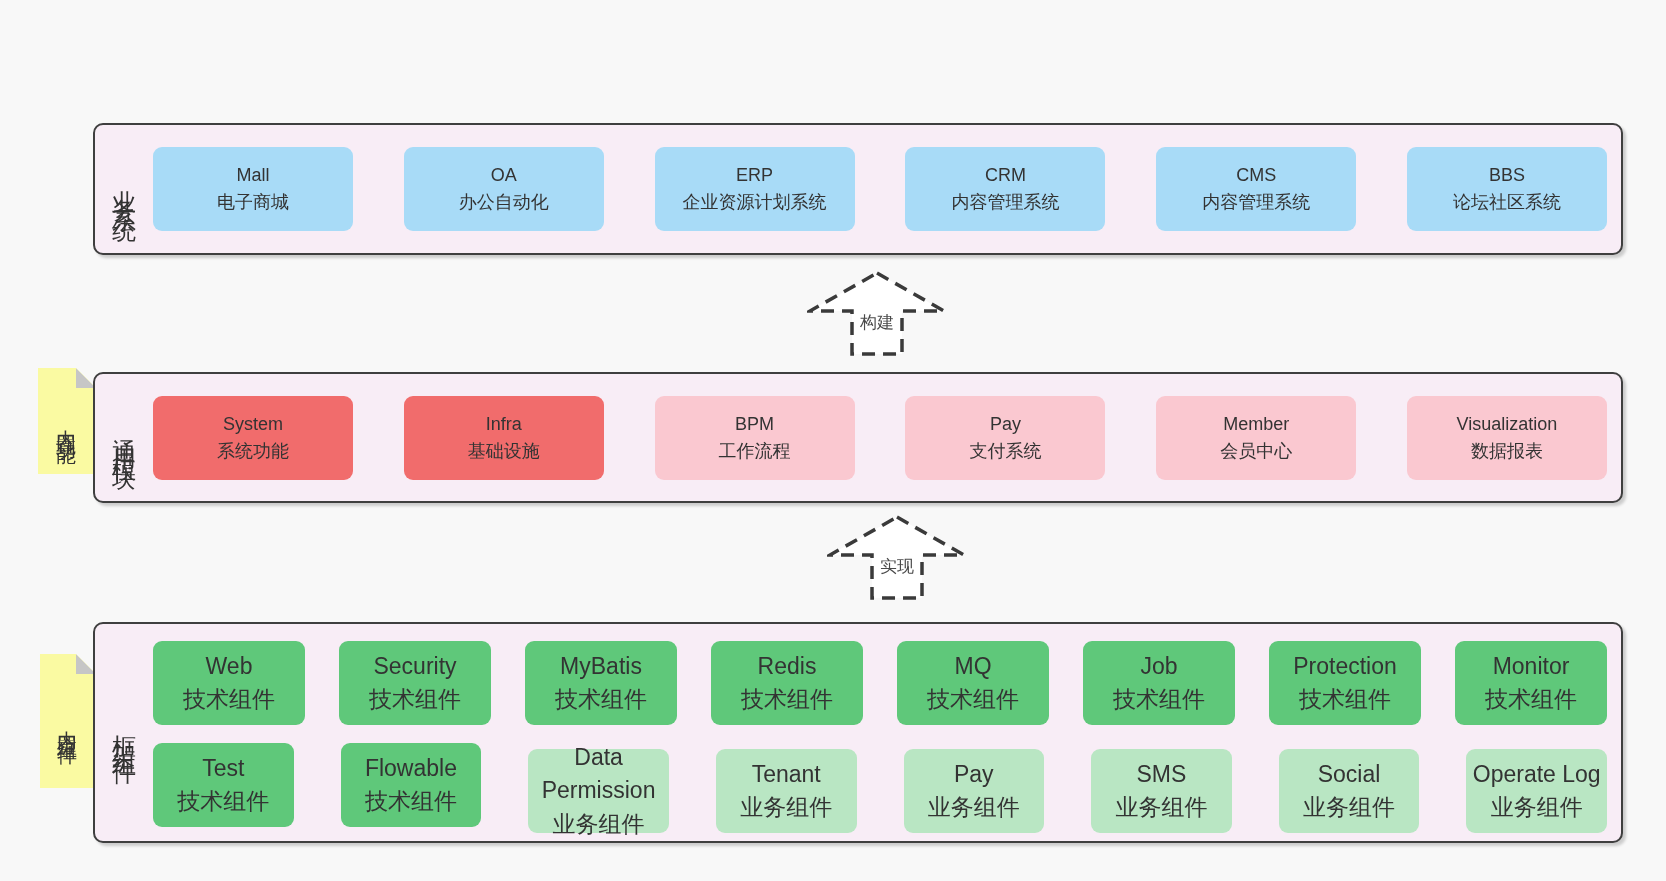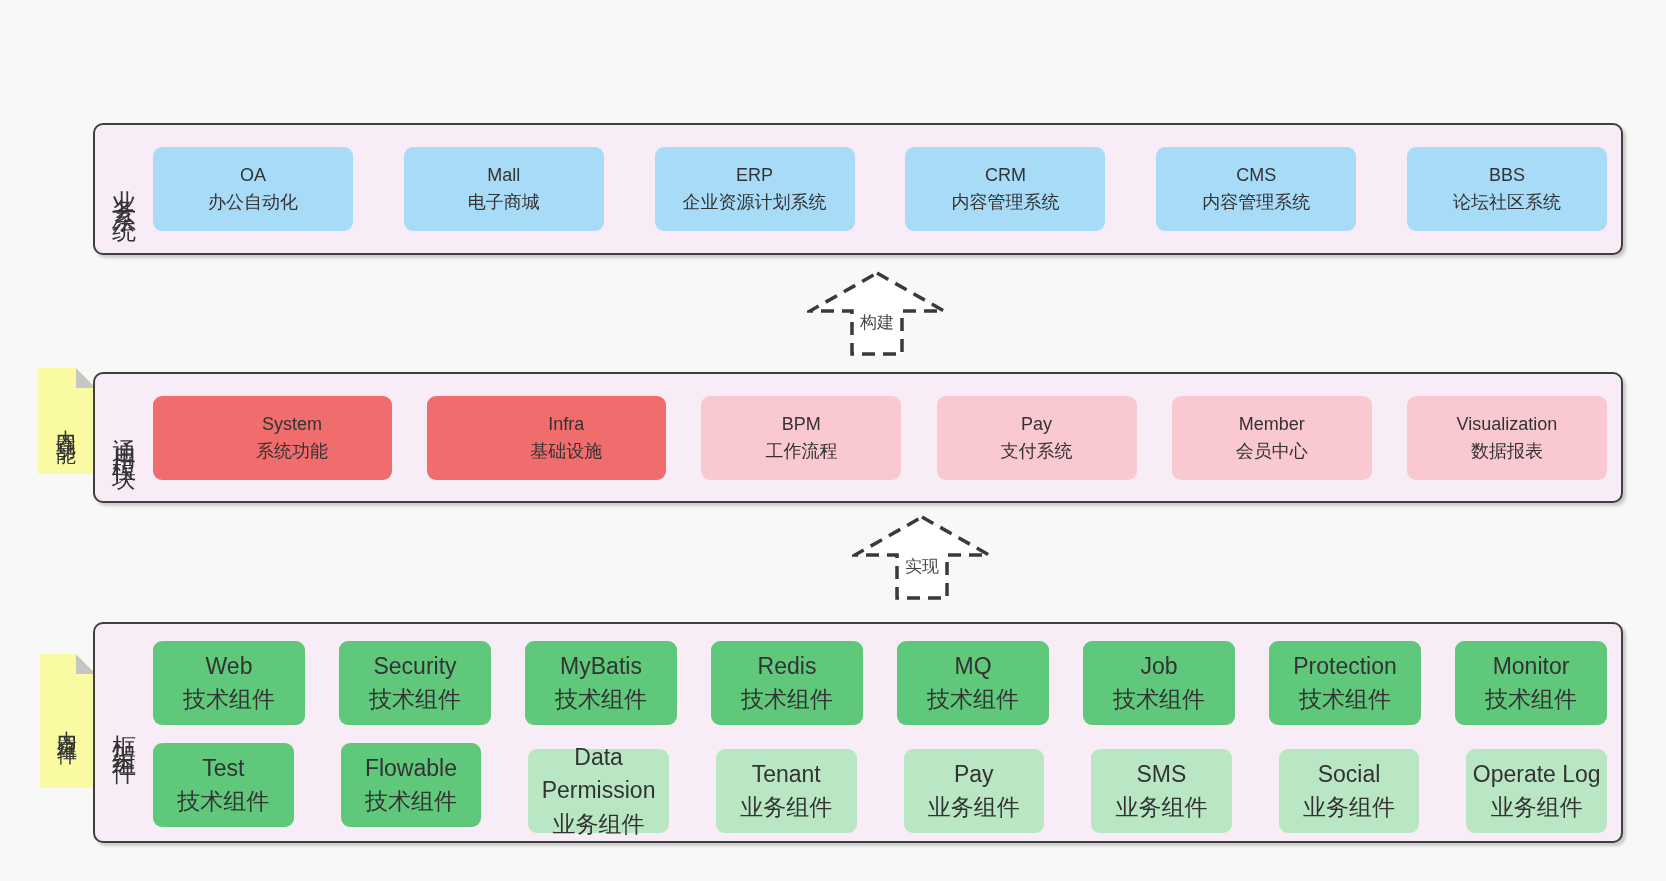--- a/index.html
+++ b/index.html
@@ -15,54 +15,54 @@
   .boxrow{position:absolute;left:58px;right:14px;top:0;height:100%;
           display:flex;align-items:center;justify-content:space-between;}
   .b3row{position:absolute;left:58px;right:14px;display:flex;justify-content:space-between;}
   #row-tech{top:17px;}
   #row-biz{top:119px;gap:47px;}
   .box{display:flex;flex-direction:column;align-items:center;justify-content:center;
        text-align:center;border-radius:9px;font-size:18px;line-height:1.5;color:#333;}
   .box.wide{width:200px;height:84px;}
   .box.small{width:152px;height:84px;font-size:23px;line-height:1.45;}
   .blue{background:#a8dbf7;}
-  .red{background:#f16c6c;padding-left:39px;}
+  .red{background:#f16c6c;}
   .pink{background:#fac8d0;}
   .green{background:#5fc87a;}
   .lightgreen{background:#b9e6c3;margin-top:6px;}
   .sticky{position:absolute;background:#fafaa2;z-index:1;
           clip-path:polygon(0 0,calc(100% - 20px) 0,100% 20px,100% 100%,0 100%);}
   .fold{position:absolute;top:0;right:0;width:20px;height:20px;background:#c6c6c6;
         clip-path:polygon(0 0,100% 100%,0 100%);}
   #sticky-modules{left:38px;top:368px;width:58px;height:106px;}
   #sticky-framework{left:40px;top:654px;width:56px;height:134px;}
   .sticky-text{position:absolute;left:50%;top:53%;transform:translate(-50%,-50%);
           writing-mode:vertical-rl;text-orientation:upright;font-size:20px;letter-spacing:5px;color:#333;}
   .arrow{position:absolute;width:140px;height:88px;z-index:1;}
   #arrow-build{left:807px;top:270px;}
-  #arrow-implement{left:852px;top:514px;}
+  #arrow-implement{left:827px;top:514px;}
   .arrow svg{width:100%;height:100%;display:block;}
   .arrow-label{position:absolute;left:50%;top:41px;transform:translateX(-50%);
           background:#ffffff;font-size:17px;color:#4a4a4a;padding:0 3px;white-space:nowrap;}
 </style>
 </head>
 <body>
 
 <div id="stage">
 
   <div class="band" id="band-business">
     <div class="vlabel">业务系统</div>
     <div class="boxrow">
       <div class="box wide blue">
+        <div>Mall</div>
+        <div>电子商城</div>
+      </div>
+      <div class="box wide blue">
         <div>OA</div>
         <div>办公自动化</div>
-      </div>
-      <div class="box wide blue">
-        <div>Mall</div>
-        <div>电子商城</div>
       </div>
       <div class="box wide blue">
         <div>ERP</div>
         <div>企业资源计划系统</div>
       </div>
       <div class="box wide blue">
         <div>CRM</div>
         <div>内容管理系统</div>
       </div>
       <div class="box wide blue">

